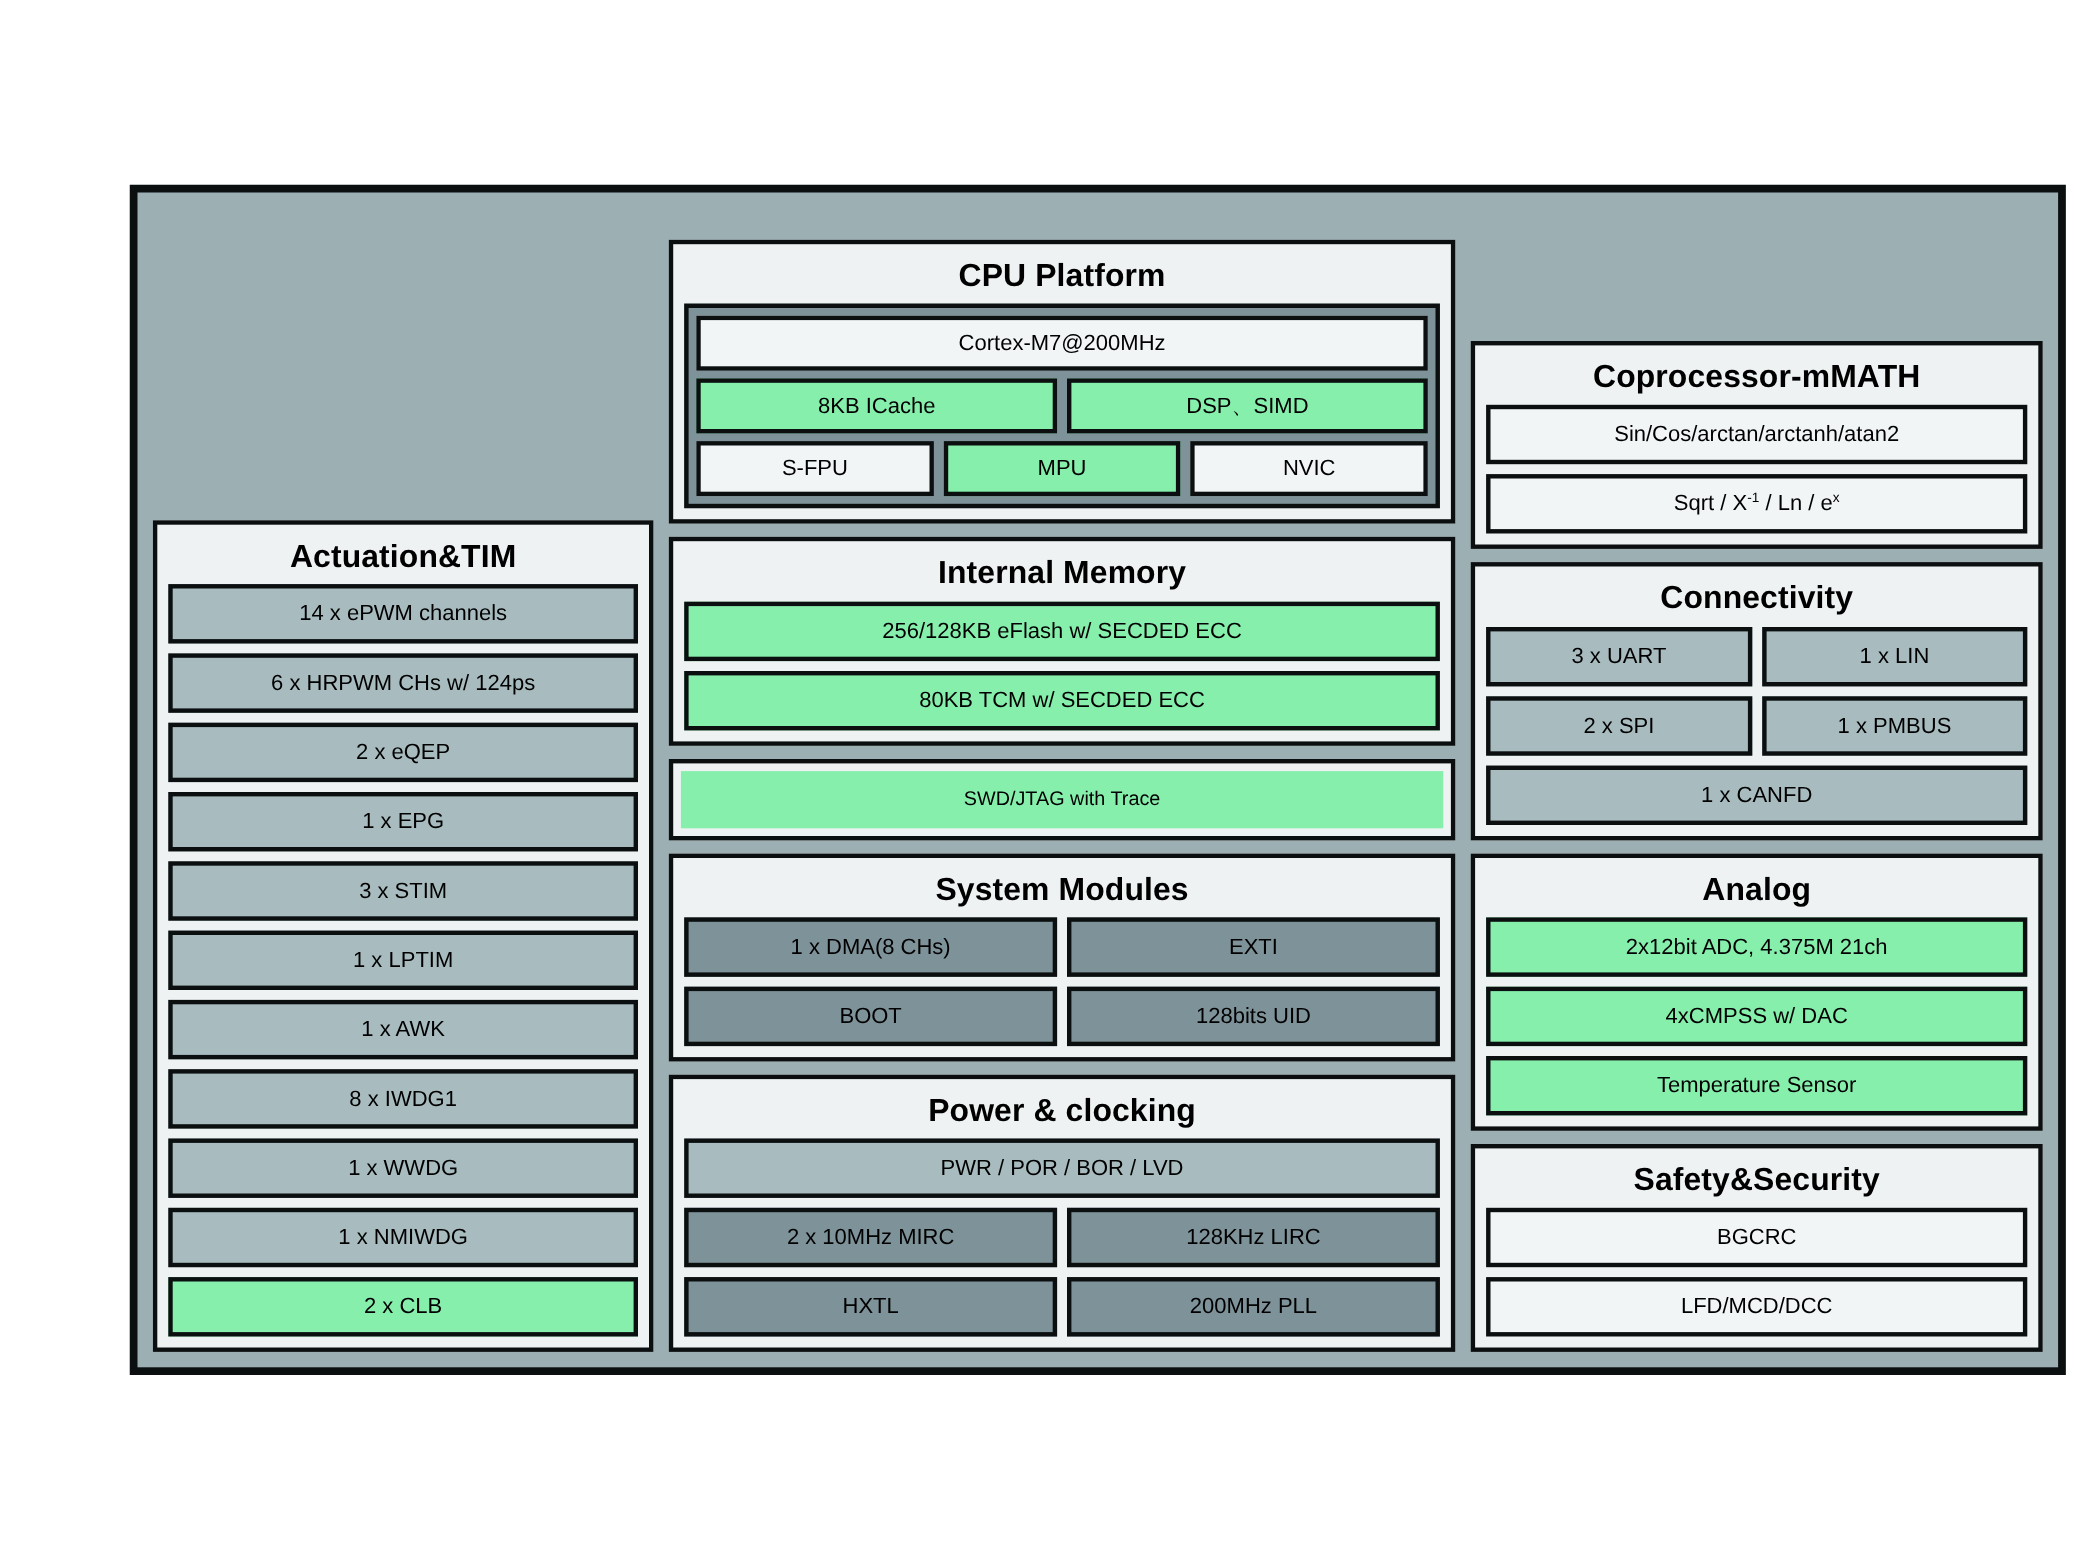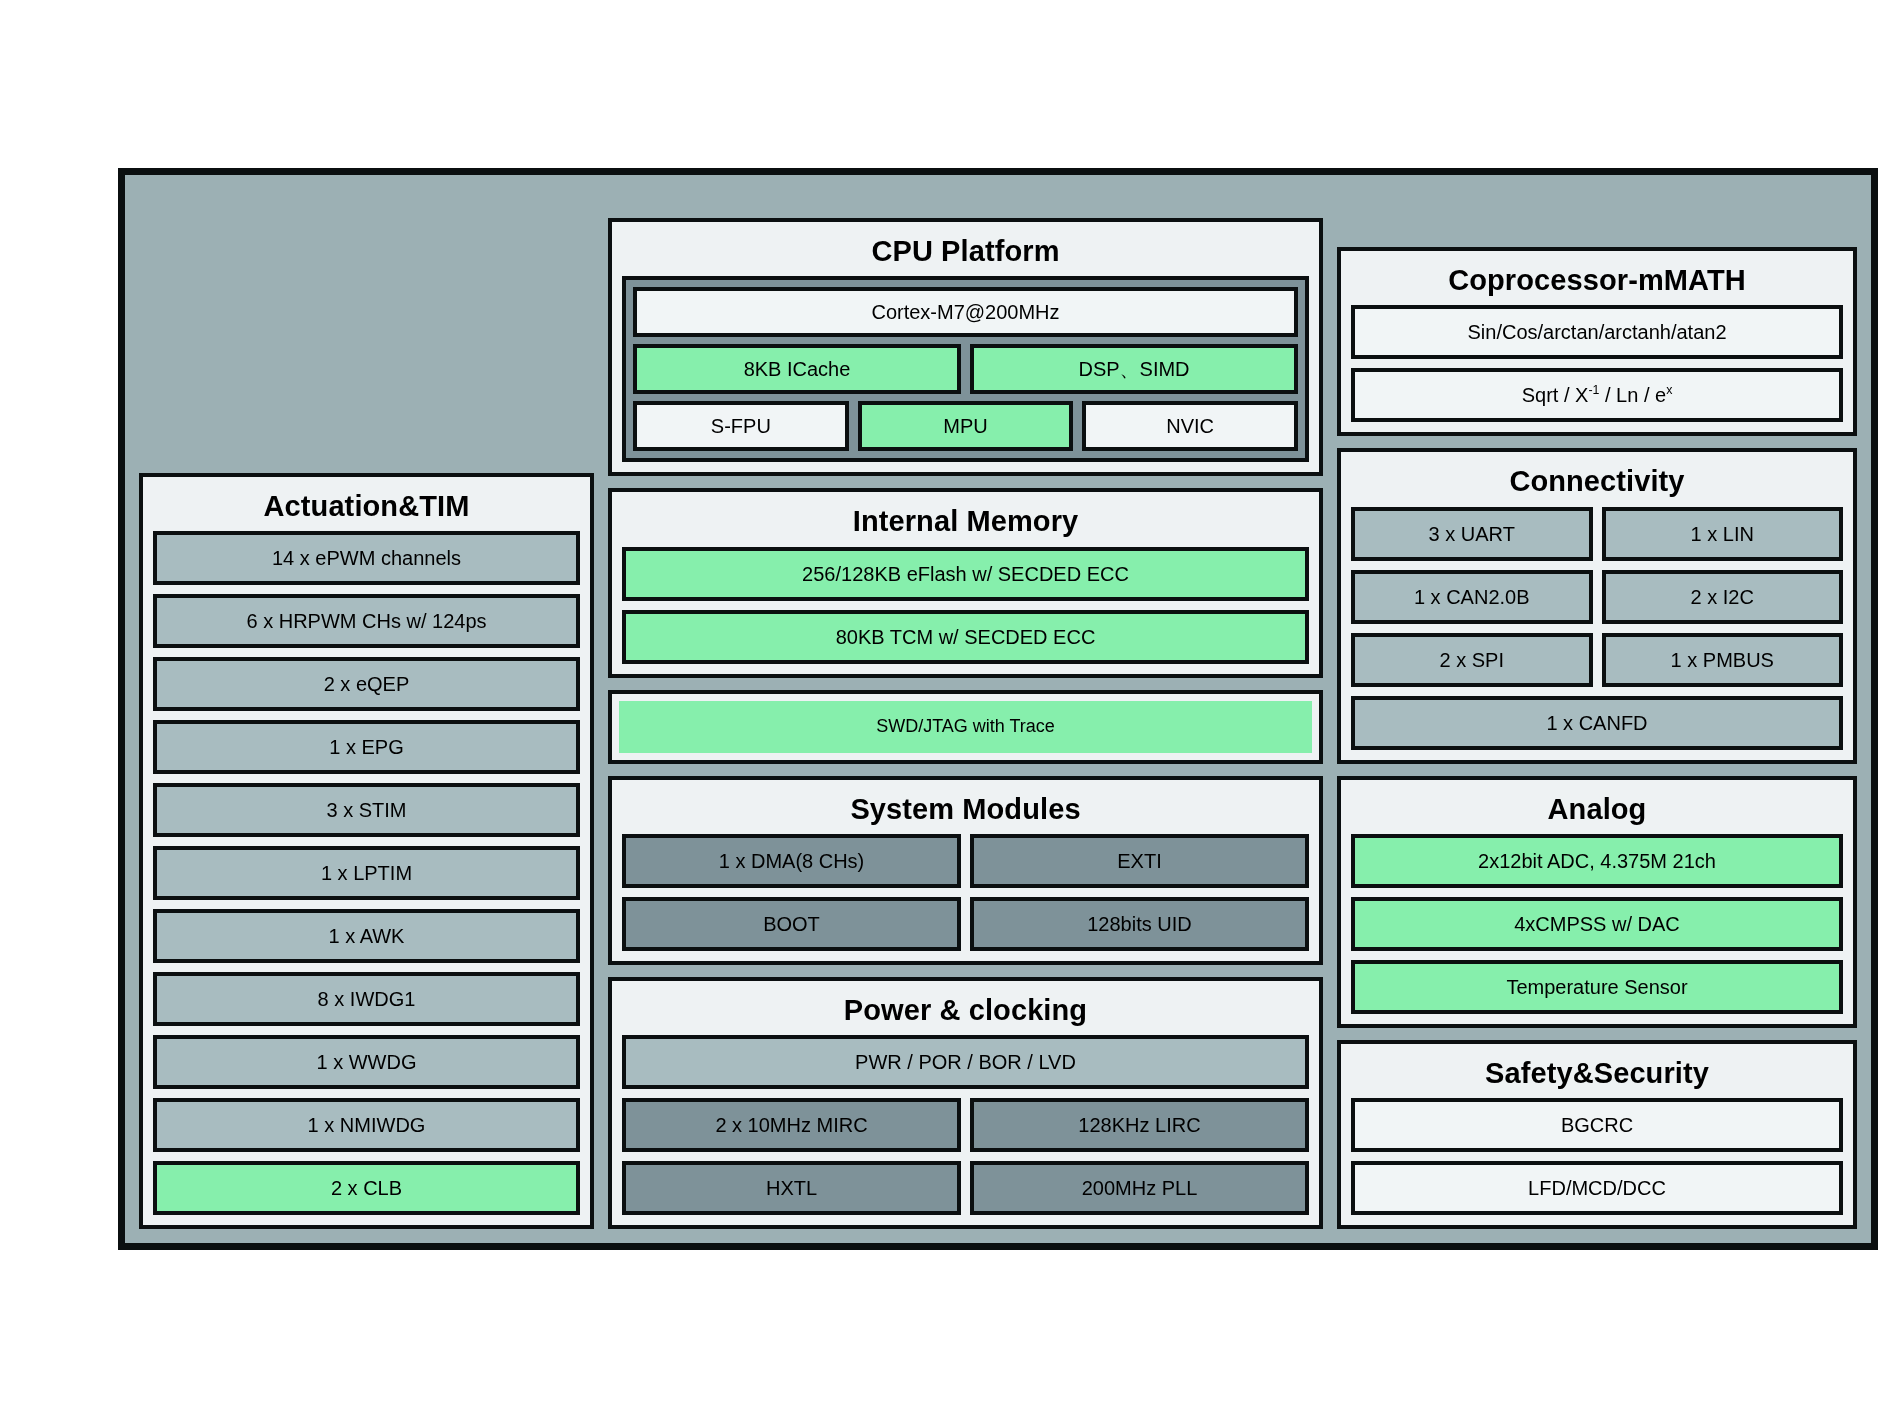--- a/index.html
+++ b/index.html
@@ -196,24 +196,20 @@
       </div>
 
       <div class="group">
         <div class="group-title">Connectivity</div>
         <div class="rows">
           <div class="row2">
             <div class="cell t-mid">3 x UART</div>
             <div class="cell t-mid">1 x LIN</div>
           </div>
           <div class="row2">
-            <div class="cell t-mid">1 x CAN2.0B</div>
-            <div class="cell t-mid">2 x I2C</div>
-          </div>
-          <div class="row2">
             <div class="cell t-mid">2 x SPI</div>
             <div class="cell t-mid">1 x PMBUS</div>
           </div>
           <div class="cell t-mid">1 x CANFD</div>
         </div>
       </div>
 
       <div class="group">
         <div class="group-title">Analog</div>
         <div class="rows">

